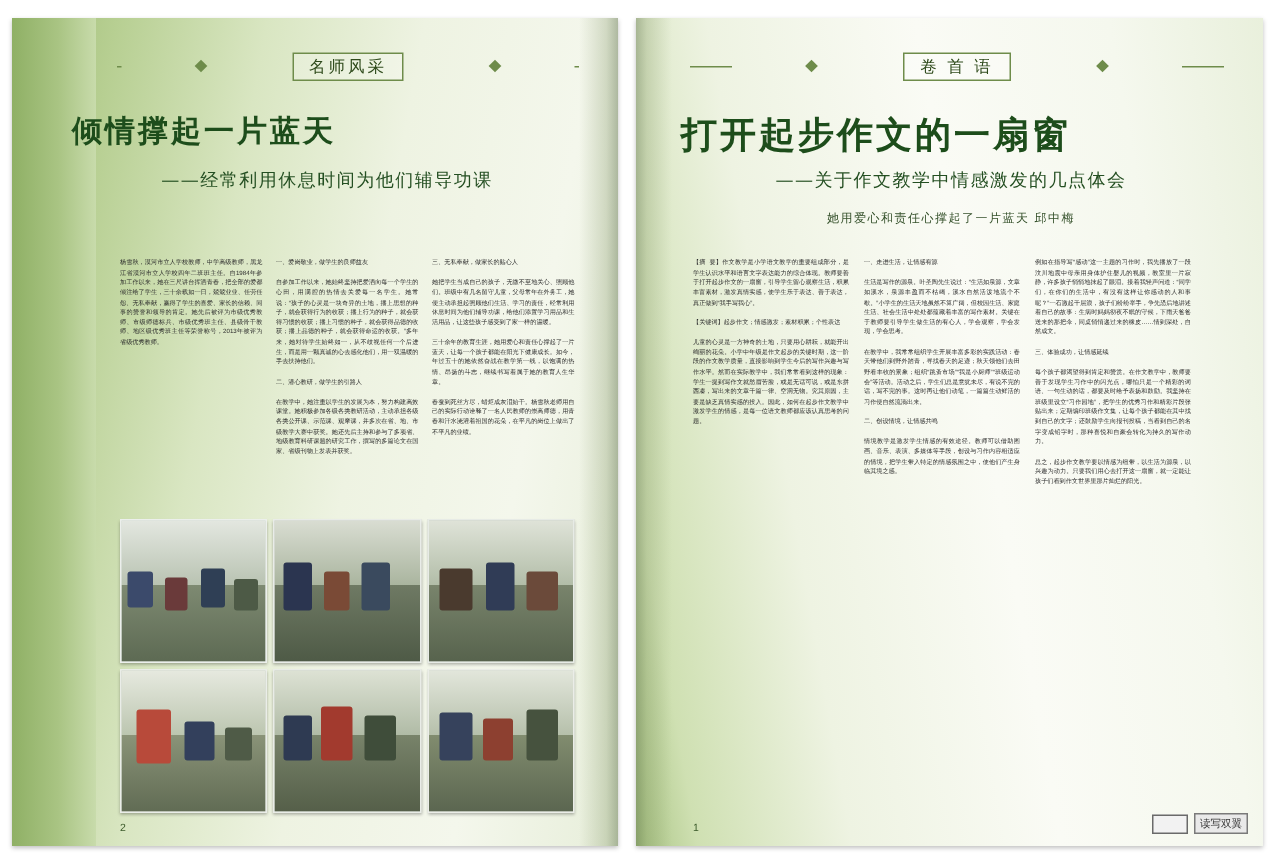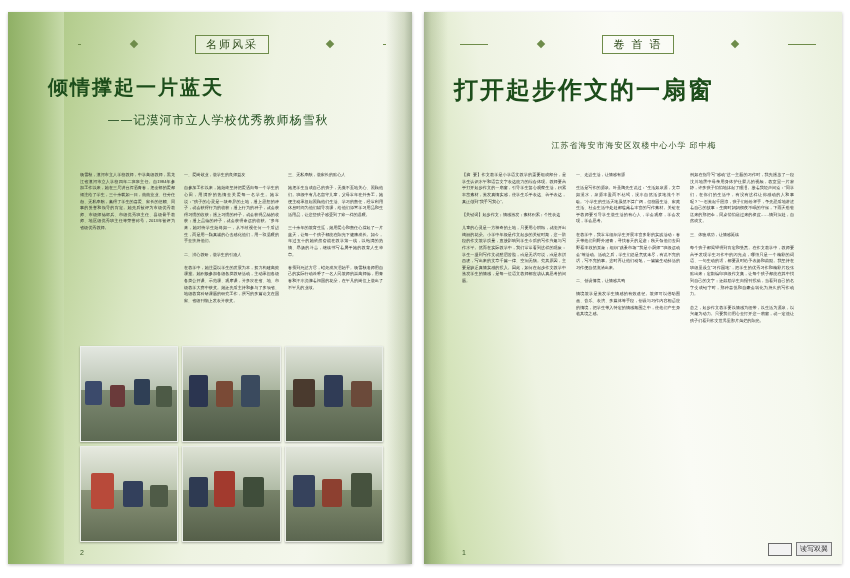--- a/index.html
+++ b/index.html
@@ -191,21 +191,21 @@
 
     <div class="ribbon" style="left:70px; right:26px;">
       <div class="rule"></div>
       <div class="diamond"></div>
       <div class="cat">名师风采</div>
       <div class="diamond"></div>
       <div class="rule"></div>
     </div>
 
     <div class="title-main" style="top:62px; left:40px; width:340px; font-size:20px;">倾情撑起一片蓝天</div>
-    <div class="title-sub" style="top:100px; left:40px; width:340px; font-size:12px;">——记漠河市立人学校优秀教师杨雪秋</div>
+    <div class="title-sub" style="top:100px; left:40px; width:340px; font-size:12px;">——经常利用休息时间为他们辅导功课</div>
 
     <div class="col" style="left:72px;  top:160px; width:95px; height:162px;">杨雪秋，漠河市立人学校教师，中学高级教师，黑龙江省漠河市立人学校四年二班班主任。自1984年参加工作以来，她在三尺讲台挥洒青春，把全部的爱都倾注给了学生，三十余载如一日，兢兢业业、任劳任怨、无私奉献，赢得了学生的喜爱、家长的信赖、同事的赞誉和领导的肯定。她先后被评为市级优秀教师、市级师德标兵、市级优秀班主任、县级骨干教师、地区级优秀班主任等荣誉称号，2013年被评为省级优秀教师。</div>
     <div class="col" style="left:176px; top:160px; width:95px; height:162px;">一、爱岗敬业，做学生的良师益友
 
 自参加工作以来，她始终坚持把爱洒向每一个学生的心田，用满腔的热情去关爱每一名学生。她常说：“孩子的心灵是一块奇异的土地，播上思想的种子，就会获得行为的收获；播上行为的种子，就会获得习惯的收获；播上习惯的种子，就会获得品德的收获；播上品德的种子，就会获得命运的收获。”多年来，她对待学生始终如一，从不歧视任何一个后进生，而是用一颗真诚的心去感化他们，用一双温暖的手去扶持他们。
 
 二、潜心教研，做学生的引路人
 
 在教学中，她注重以学生的发展为本，努力构建高效课堂。她积极参加各级各类教研活动，主动承担各级各类公开课、示范课、观摩课，并多次在省、地、市级教学大赛中获奖。她还先后主持和参与了多项省、地级教育科研课题的研究工作，撰写的多篇论文在国家、省级刊物上发表并获奖。</div>
     <div class="col" style="left:280px; top:160px; width:95px; height:162px;">三、无私奉献，做家长的贴心人
@@ -275,21 +275,22 @@
 
     <div class="ribbon" style="left:36px; right:26px;">
       <div class="rule"></div>
       <div class="diamond"></div>
       <div class="cat">卷 首 语</div>
       <div class="diamond"></div>
       <div class="rule"></div>
     </div>
 
     <div class="title-main" style="top:62px; left:30px; width:360px; font-size:24px;">打开起步作文的一扇窗</div>
-    <div class="byline" style="top:128px; left:30px; width:360px;">江苏省海安市海安区双楼中心小学    邱中梅</div>
+    <div class="title-sub" style="top:100px; left:30px; width:360px; font-size:12px;">——关于作文教学中情感激发的几点体会</div>
+    <div class="byline" style="top:128px; left:30px; width:360px;">她用爱心和责任心撑起了一片蓝天    邱中梅</div>
 
     <div class="col" style="left:38px;  top:160px; width:104px; height:370px;">【摘  要】作文教学是小学语文教学的重要组成部分，是学生认识水平和语言文字表达能力的综合体现。教师要善于打开起步作文的一扇窗，引导学生留心观察生活，积累丰富素材，激发真情实感，使学生乐于表达、善于表达，真正做到“我手写我心”。
 
 【关键词】起步作文；情感激发；素材积累；个性表达
 
 儿童的心灵是一方神奇的土地，只要用心耕耘，就能开出绚丽的花朵。小学中年级是作文起步的关键时期，这一阶段的作文教学质量，直接影响到学生今后的写作兴趣与写作水平。然而在实际教学中，我们常常看到这样的现象：学生一提到写作文就愁眉苦脸，或是无话可说，或是东拼西凑，写出来的文章千篇一律、空洞无物。究其原因，主要是缺乏真情实感的投入。因此，如何在起步作文教学中激发学生的情感，是每一位语文教师都应该认真思考的问题。</div>
     <div class="col" style="left:152px; top:160px; width:104px; height:370px;">一、走进生活，让情感有源
 
 生活是写作的源泉。叶圣陶先生说过：“生活如泉源，文章如溪水，泉源丰盈而不枯竭，溪水自然活泼地流个不歇。”小学生的生活天地虽然不算广阔，但校园生活、家庭生活、社会生活中处处都蕴藏着丰富的写作素材。关键在于教师要引导学生做生活的有心人，学会观察，学会发现，学会思考。
 

